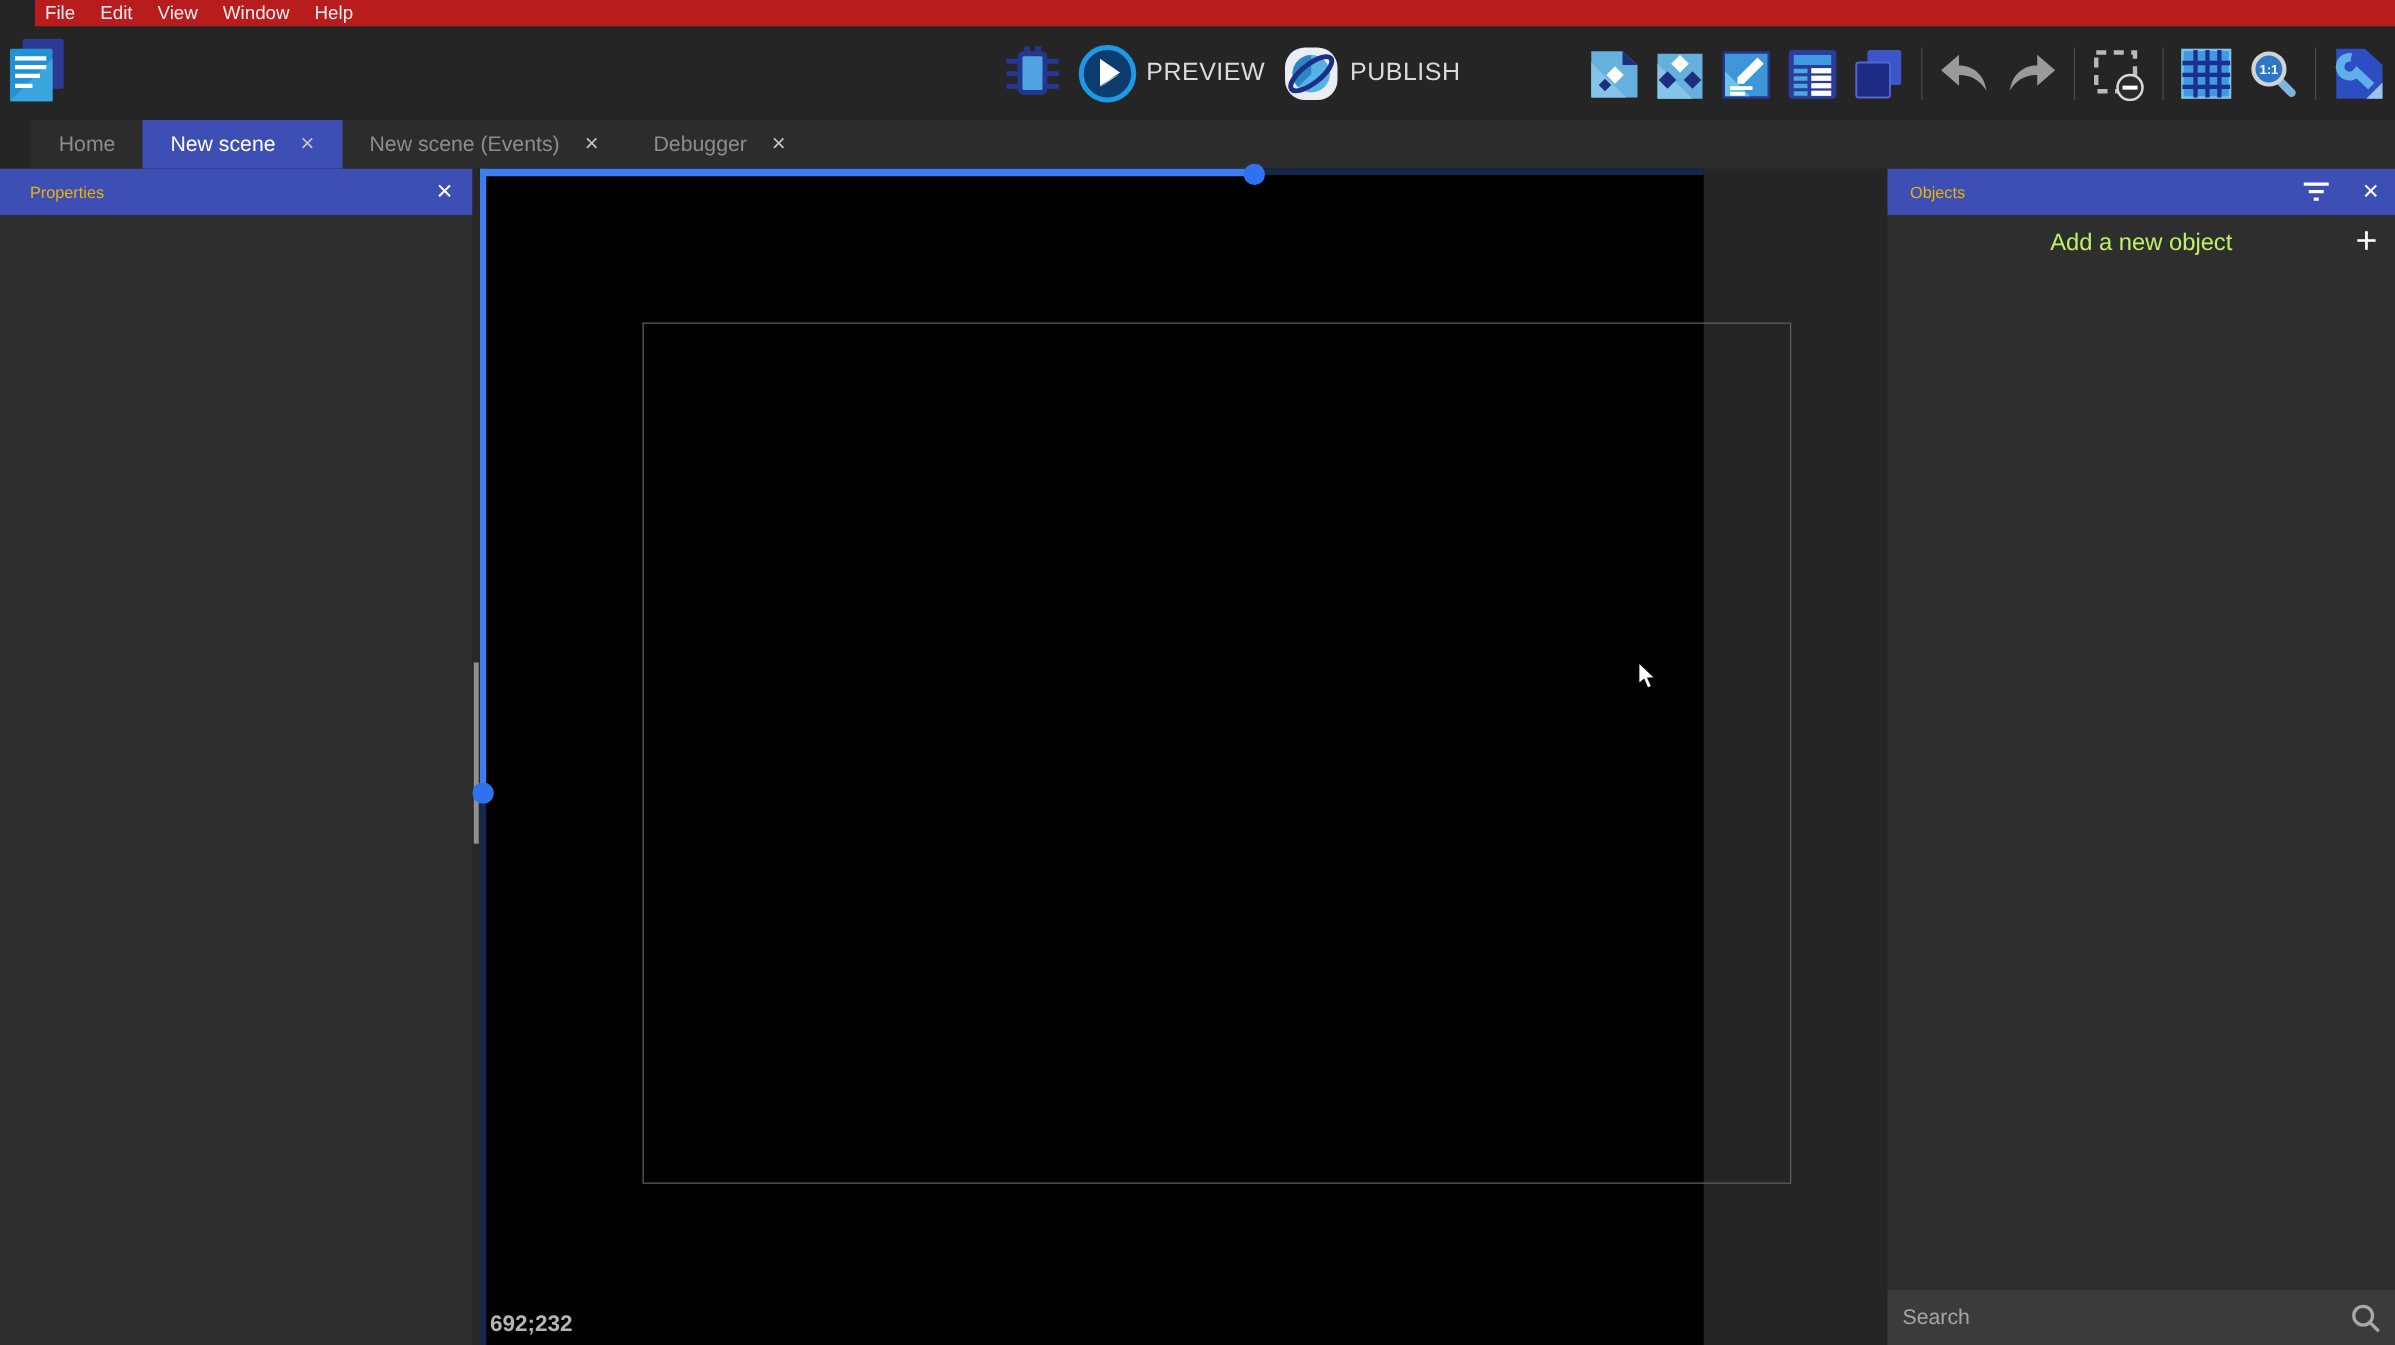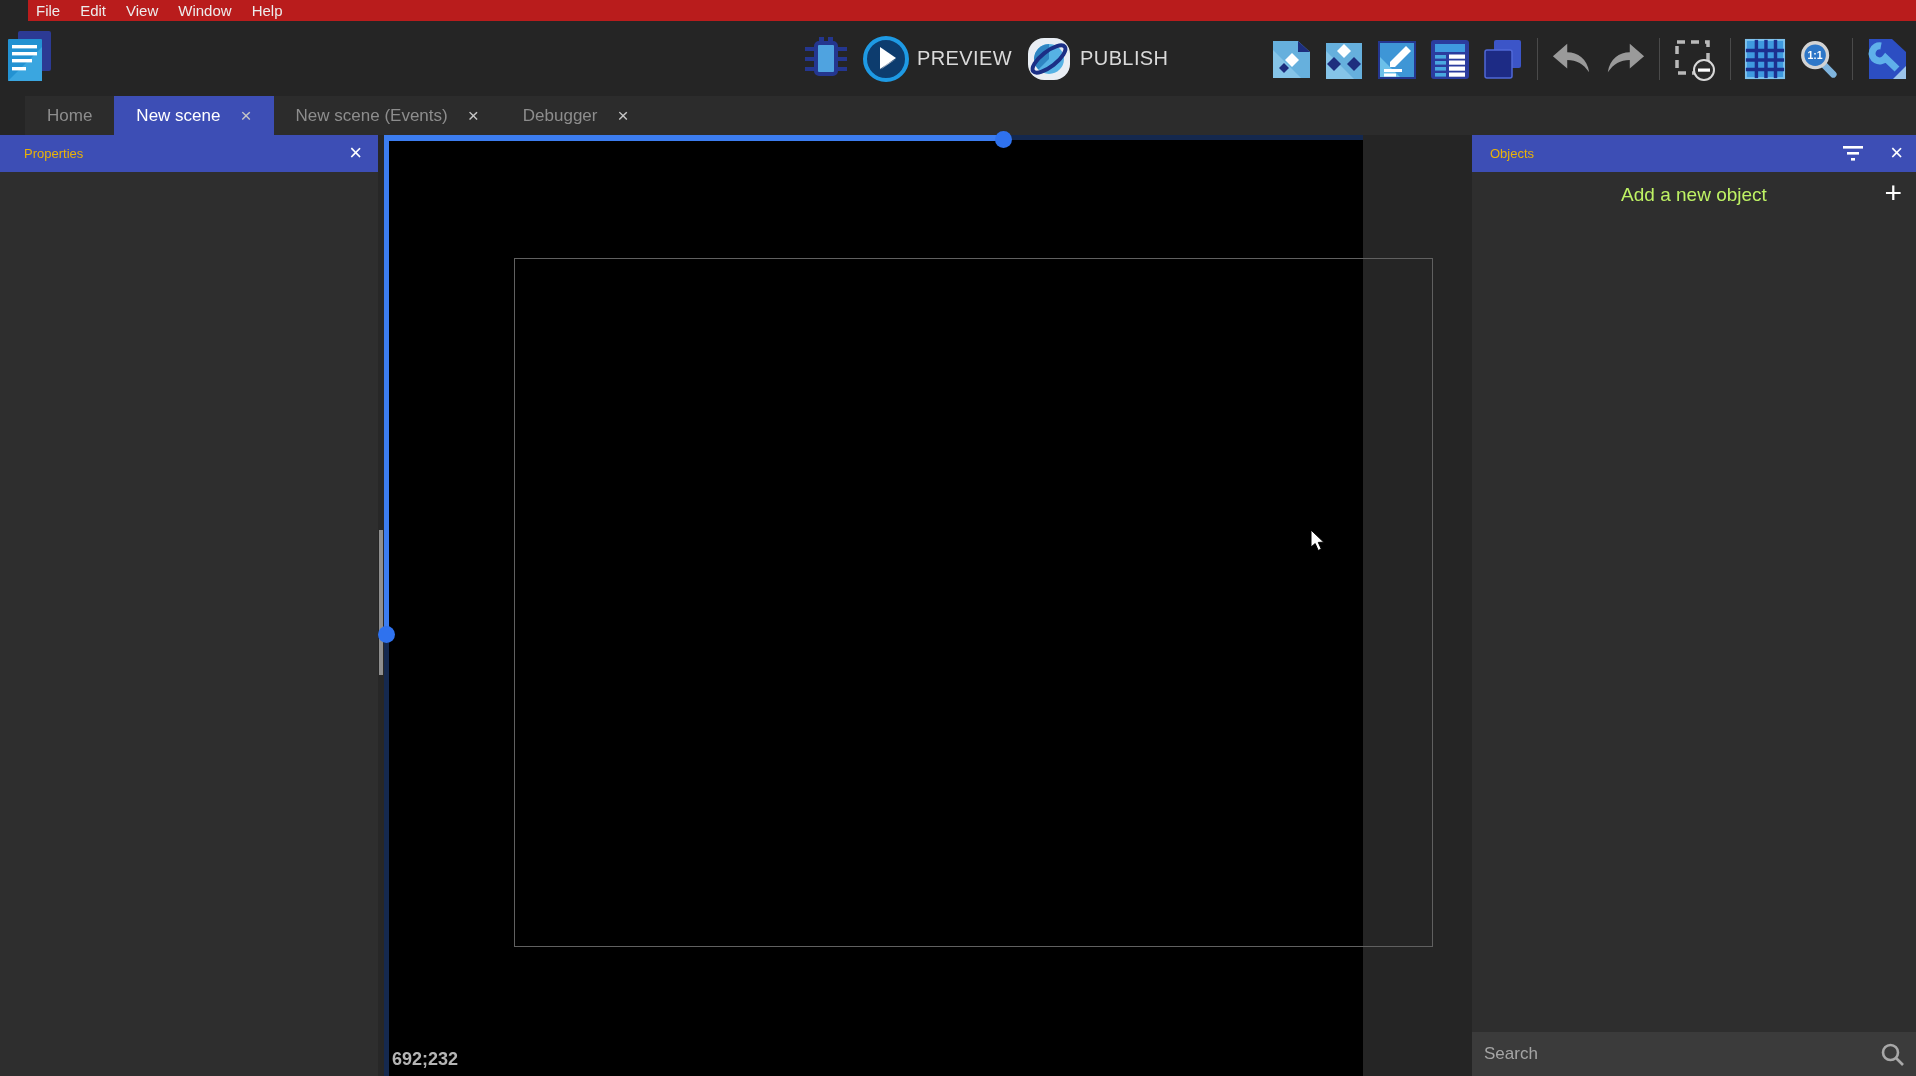--- a/index.html
+++ b/index.html
@@ -62,21 +62,21 @@
   .hscroll { position:absolute; top:0; left:0; right:0; height:6px; }
   .hscroll .bright { position:absolute; left:0; top:0; height:6px; width:619px; background:#3c7df0; }
   .hscroll .navy   { position:absolute; left:619px; right:0; top:0; height:5px; background:#14284e; }
   .hscroll .dot    { position:absolute; left:611px; top:-4px; width:17px; height:17px;
                      border-radius:50%; background:#2f72ee; }
   .game-rect { position:absolute; left:130px; top:123px; width:919px; height:689px;
                border:1px solid #606060; }
   .coords { position:absolute; left:8px; bottom:6px; color:#b5b5b5; font-size:18px; font-weight:bold; }
   .cursor { position:absolute; left:926px; top:395px; }
 
-  .right-panel { left:1472px; right:0;text-decoration:underline; }
+  .right-panel { left:1510px; right:0;text-decoration:underline; }
   .right-panel .panel-title { margin-left:18px; }
   .right-panel .panel-x { right:13px; top:7px; }
   .filter-btn { position:absolute; right:52px; top:10px; cursor:pointer; }
   .add-row { position:absolute; top:37px; left:0; right:0; height:46px;
              display:flex; align-items:center; justify-content:center; cursor:pointer; }
   .add-label { color:#bef264; font-size:19px; }
   .add-plus { position:absolute; right:14px; top:4px; color:#fff; font-size:30px; font-weight:300; }
   .search-bar { position:absolute; left:0; right:0; bottom:0; height:44px; background:#3b3b3b; }
   .search-input { position:absolute; left:12px; top:0; height:44px; width:300px; background:transparent;
                   border:none; outline:none; color:#e5e5e5; font-size:17px;

